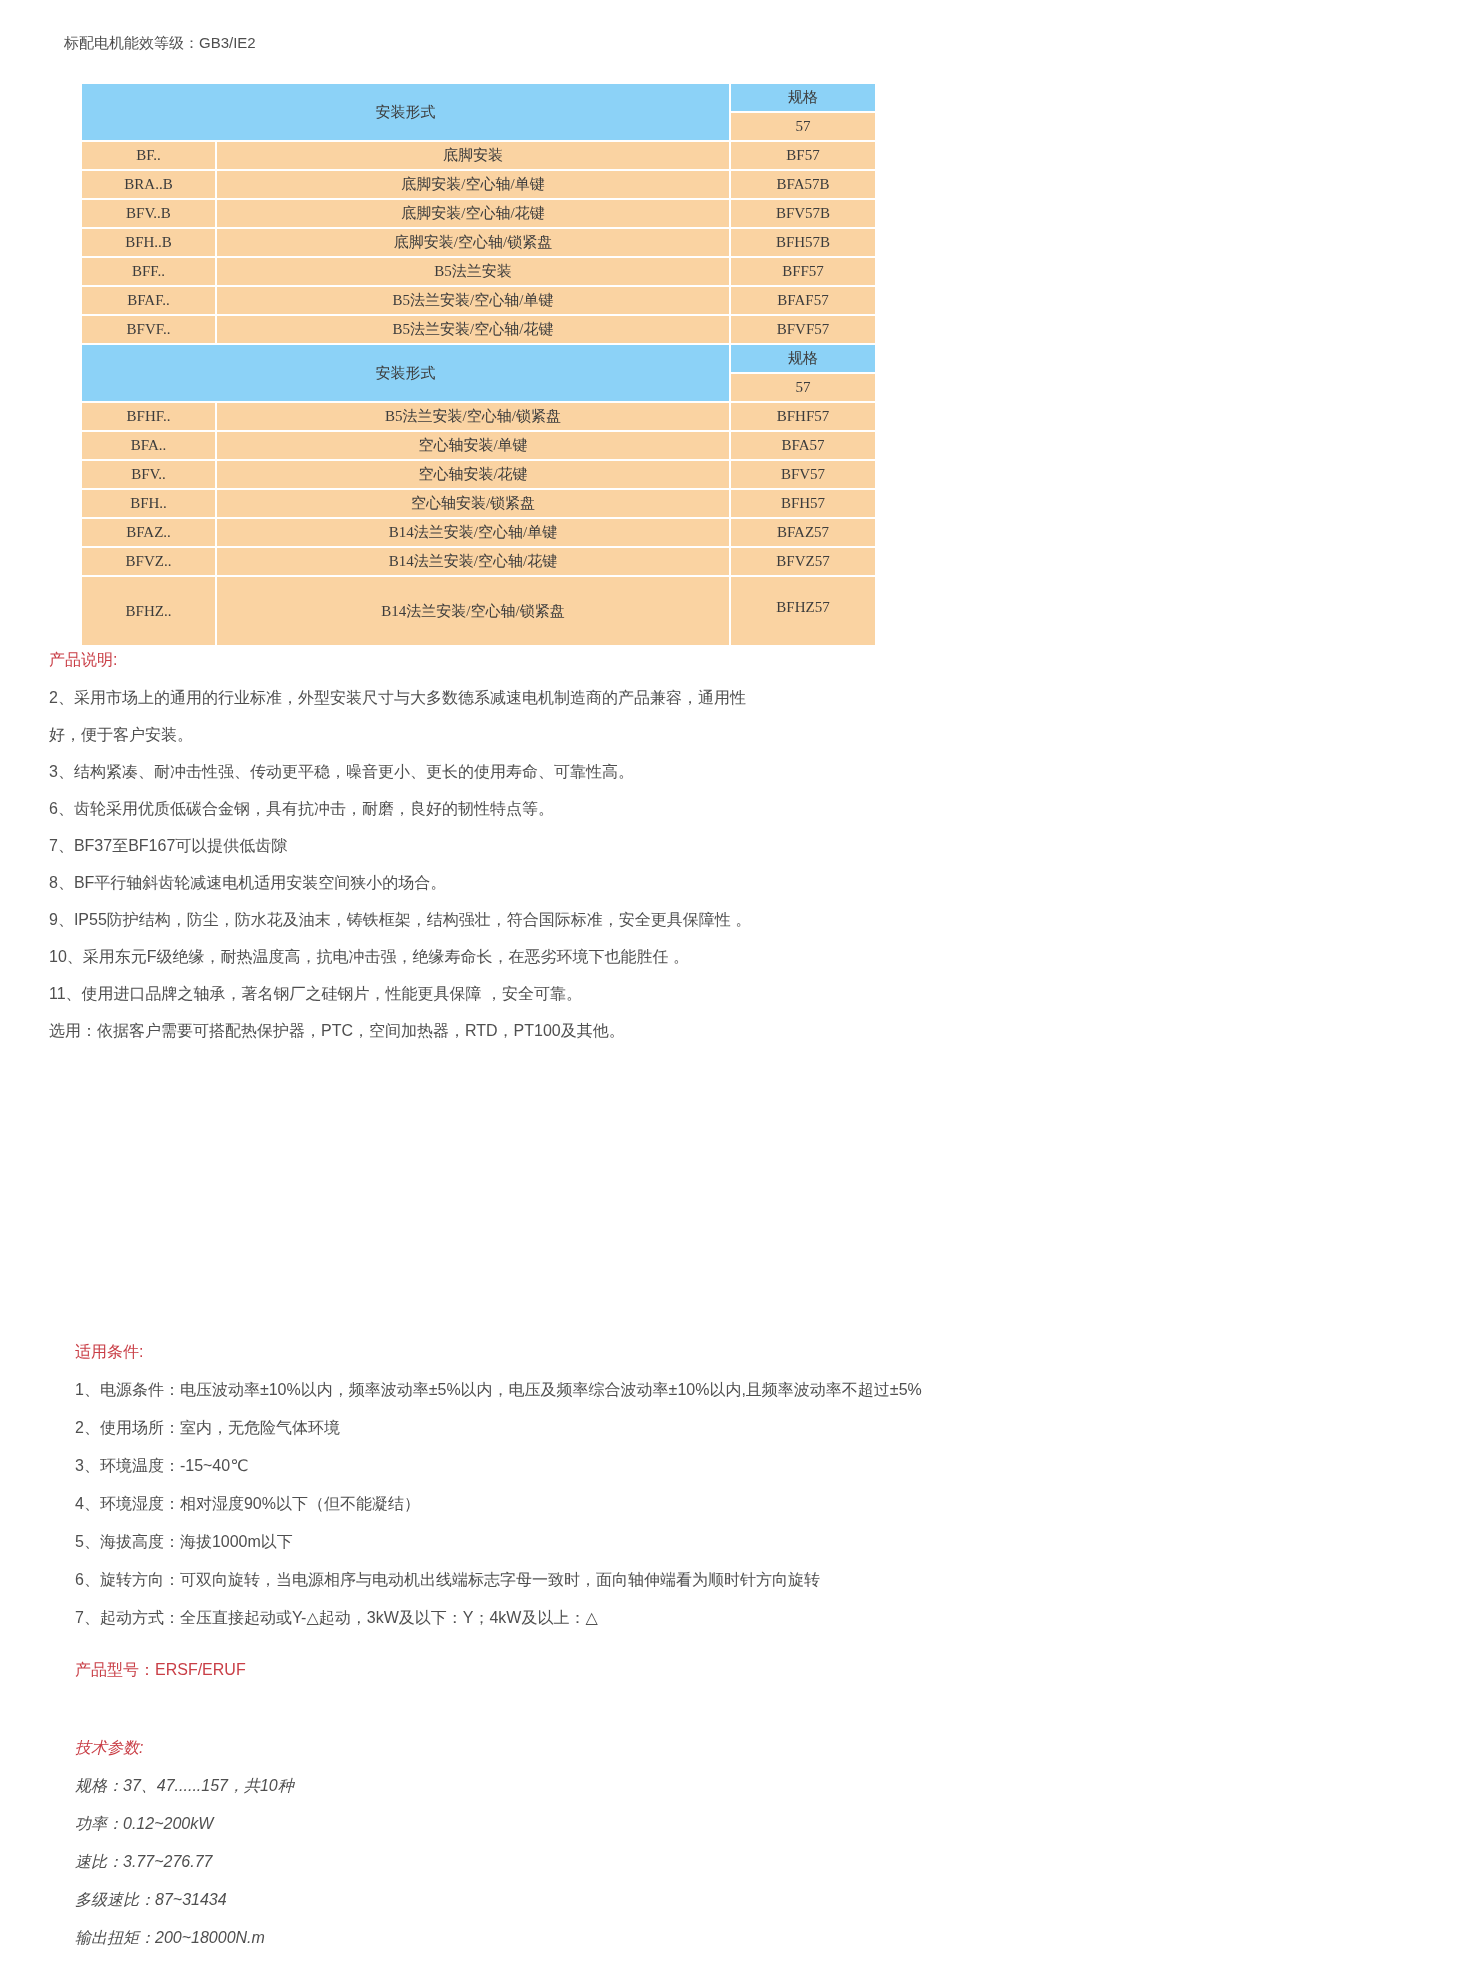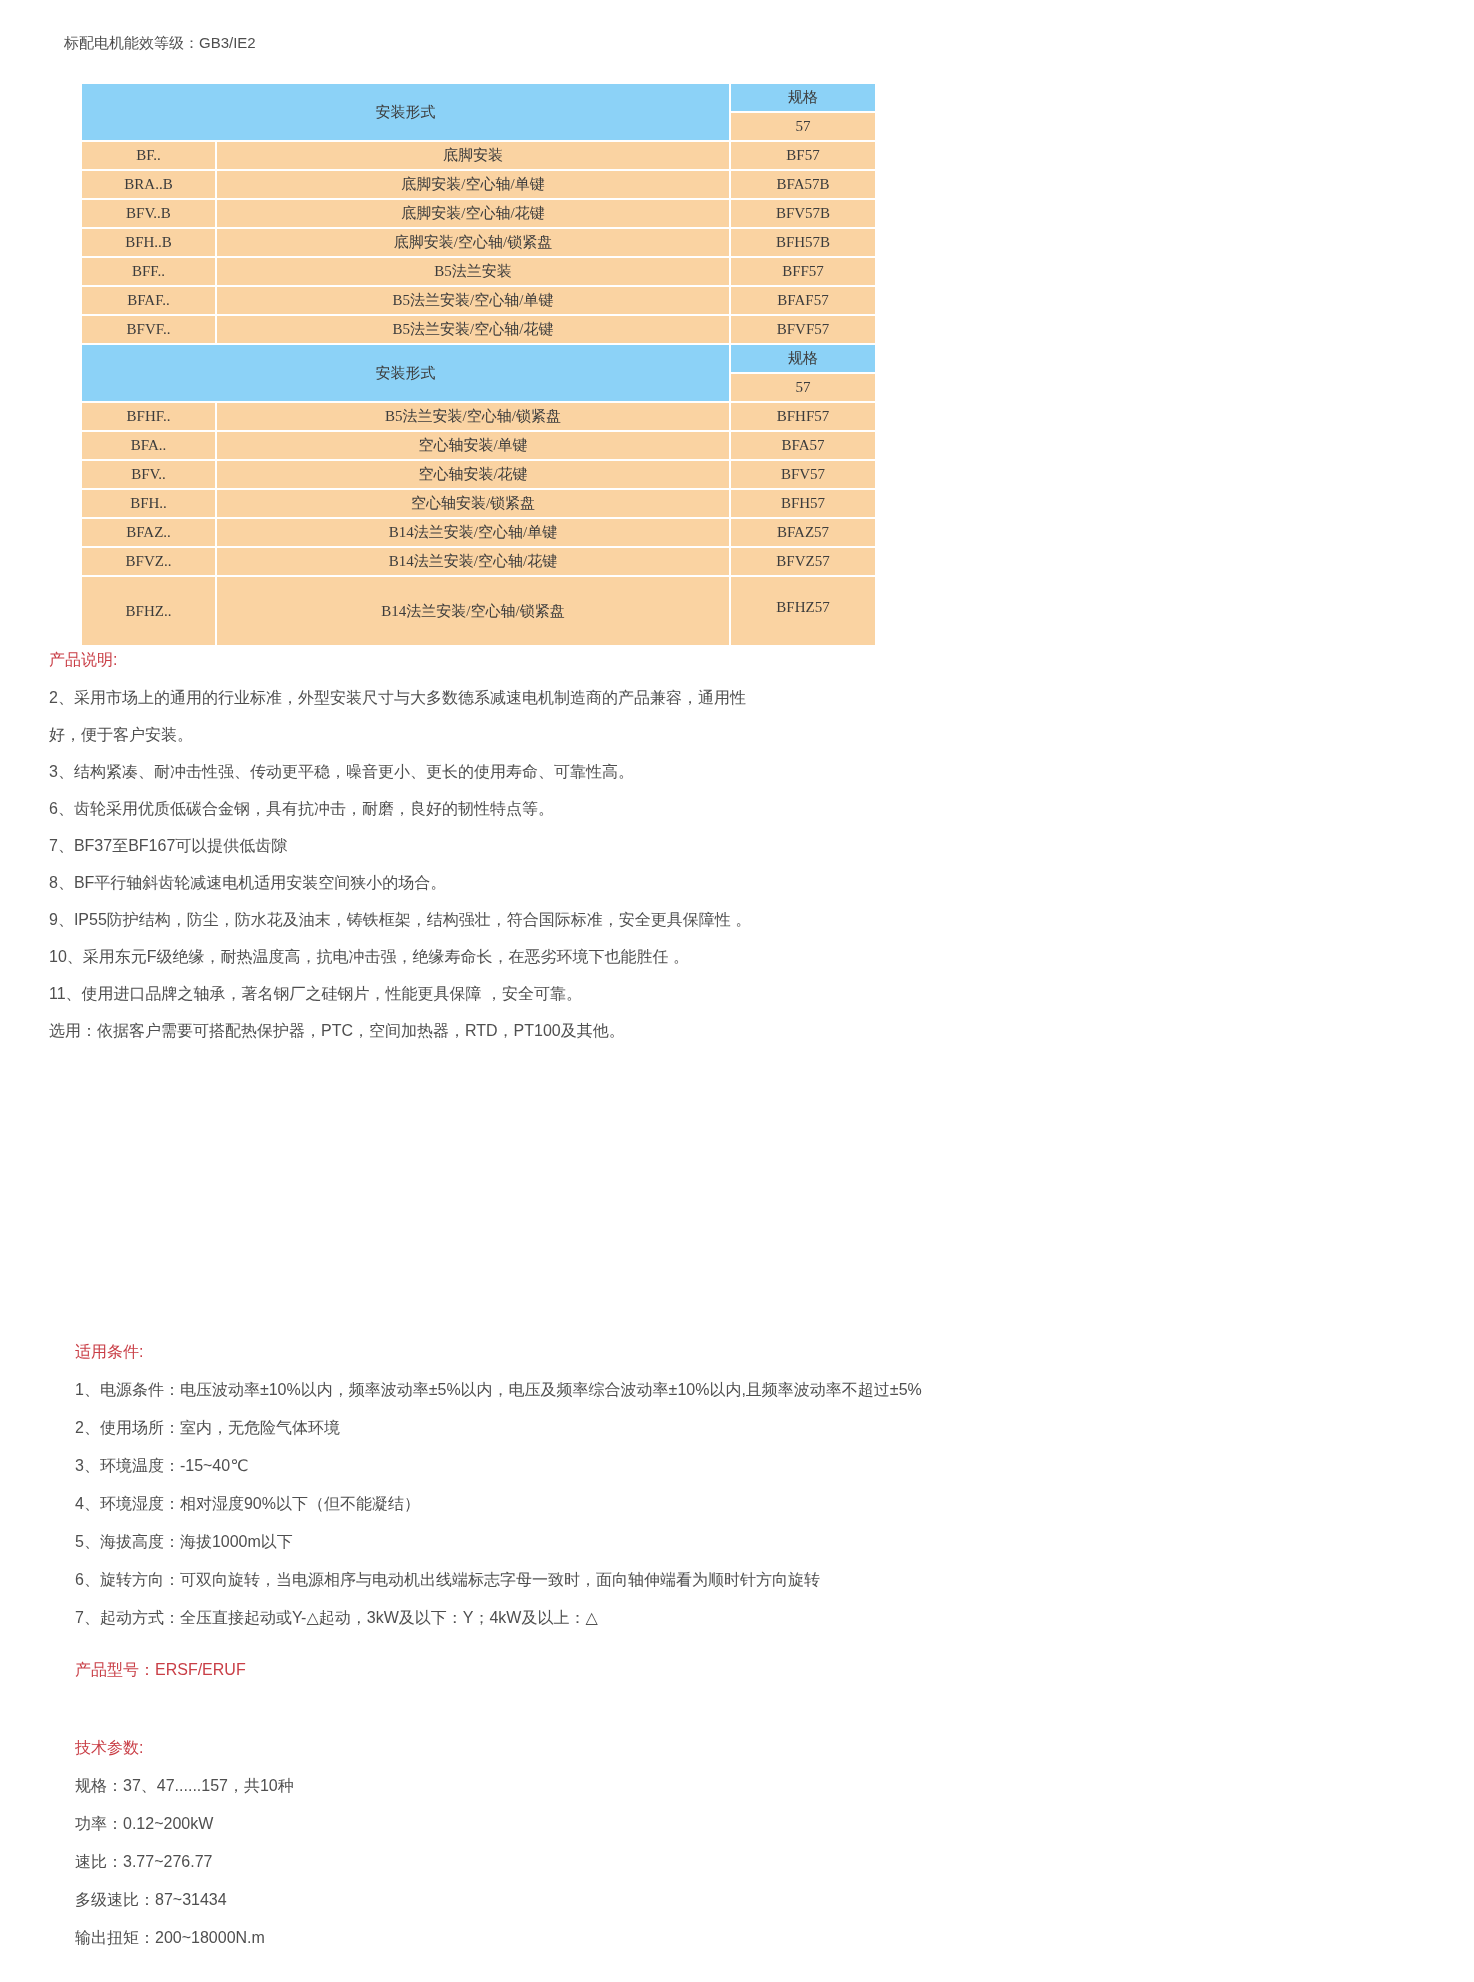--- a/index.html
+++ b/index.html
@@ -177,21 +177,21 @@
     <p class="line">2、使用场所：室内，无危险气体环境</p>
     <p class="line">3、环境温度：-15~40℃</p>
     <p class="line">4、环境湿度：相对湿度90%以下（但不能凝结）</p>
     <p class="line">5、海拔高度：海拔1000m以下</p>
     <p class="line">6、旋转方向：可双向旋转，当电源相序与电动机出线端标志字母一致时，面向轴伸端看为顺时针方向旋转</p>
     <p class="line">7、起动方式：全压直接起动或Y-△起动，3kW及以下：Y；4kW及以上：△</p>
   </div>
 
   <div class="model-title">产品型号：ERSF/ERUF</div>
 
-  <div class="section tech" style="left:75px;top:1738px;">
+  <div class="section tech" style="left:75px;top:1738px;font-style:italic;">
     <p class="heading">技术参数:</p>
     <p class="line">规格：37、47......157，共10种</p>
     <p class="line">功率：0.12~200kW</p>
     <p class="line">速比：3.77~276.77</p>
     <p class="line">多级速比：87~31434</p>
     <p class="line">输出扭矩：200~18000N.m</p>
   </div>
 
 </div>
 

